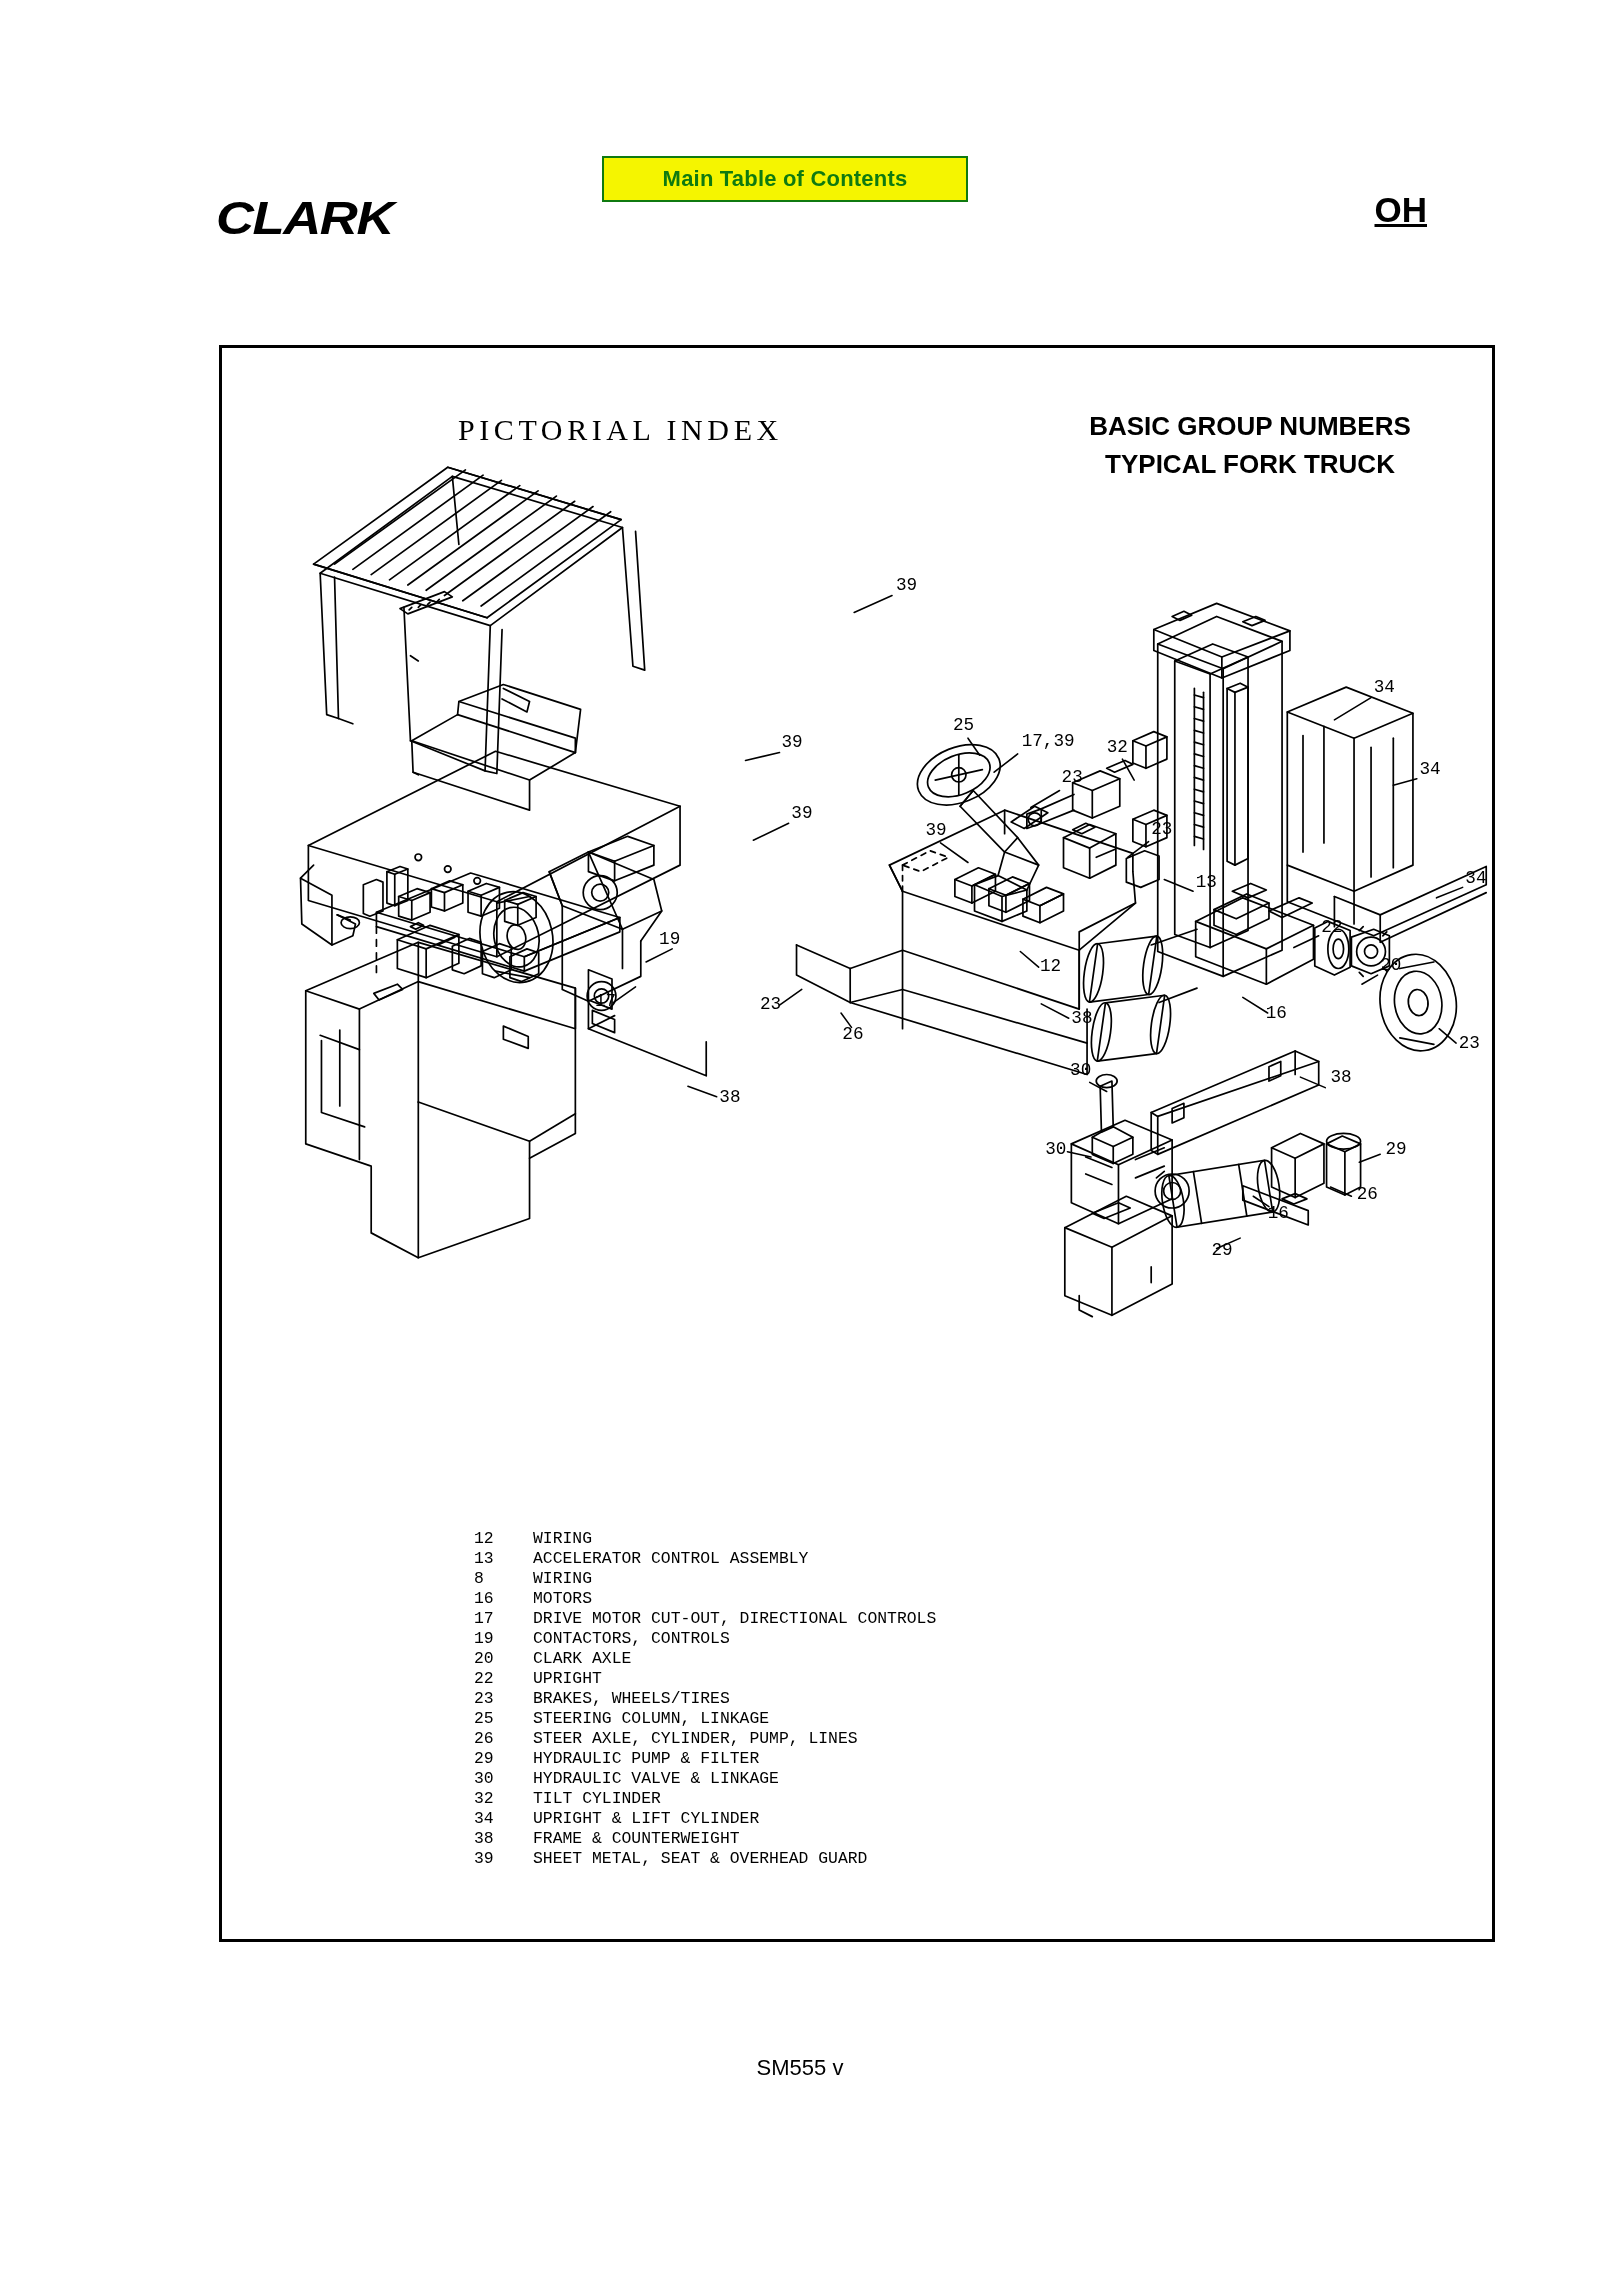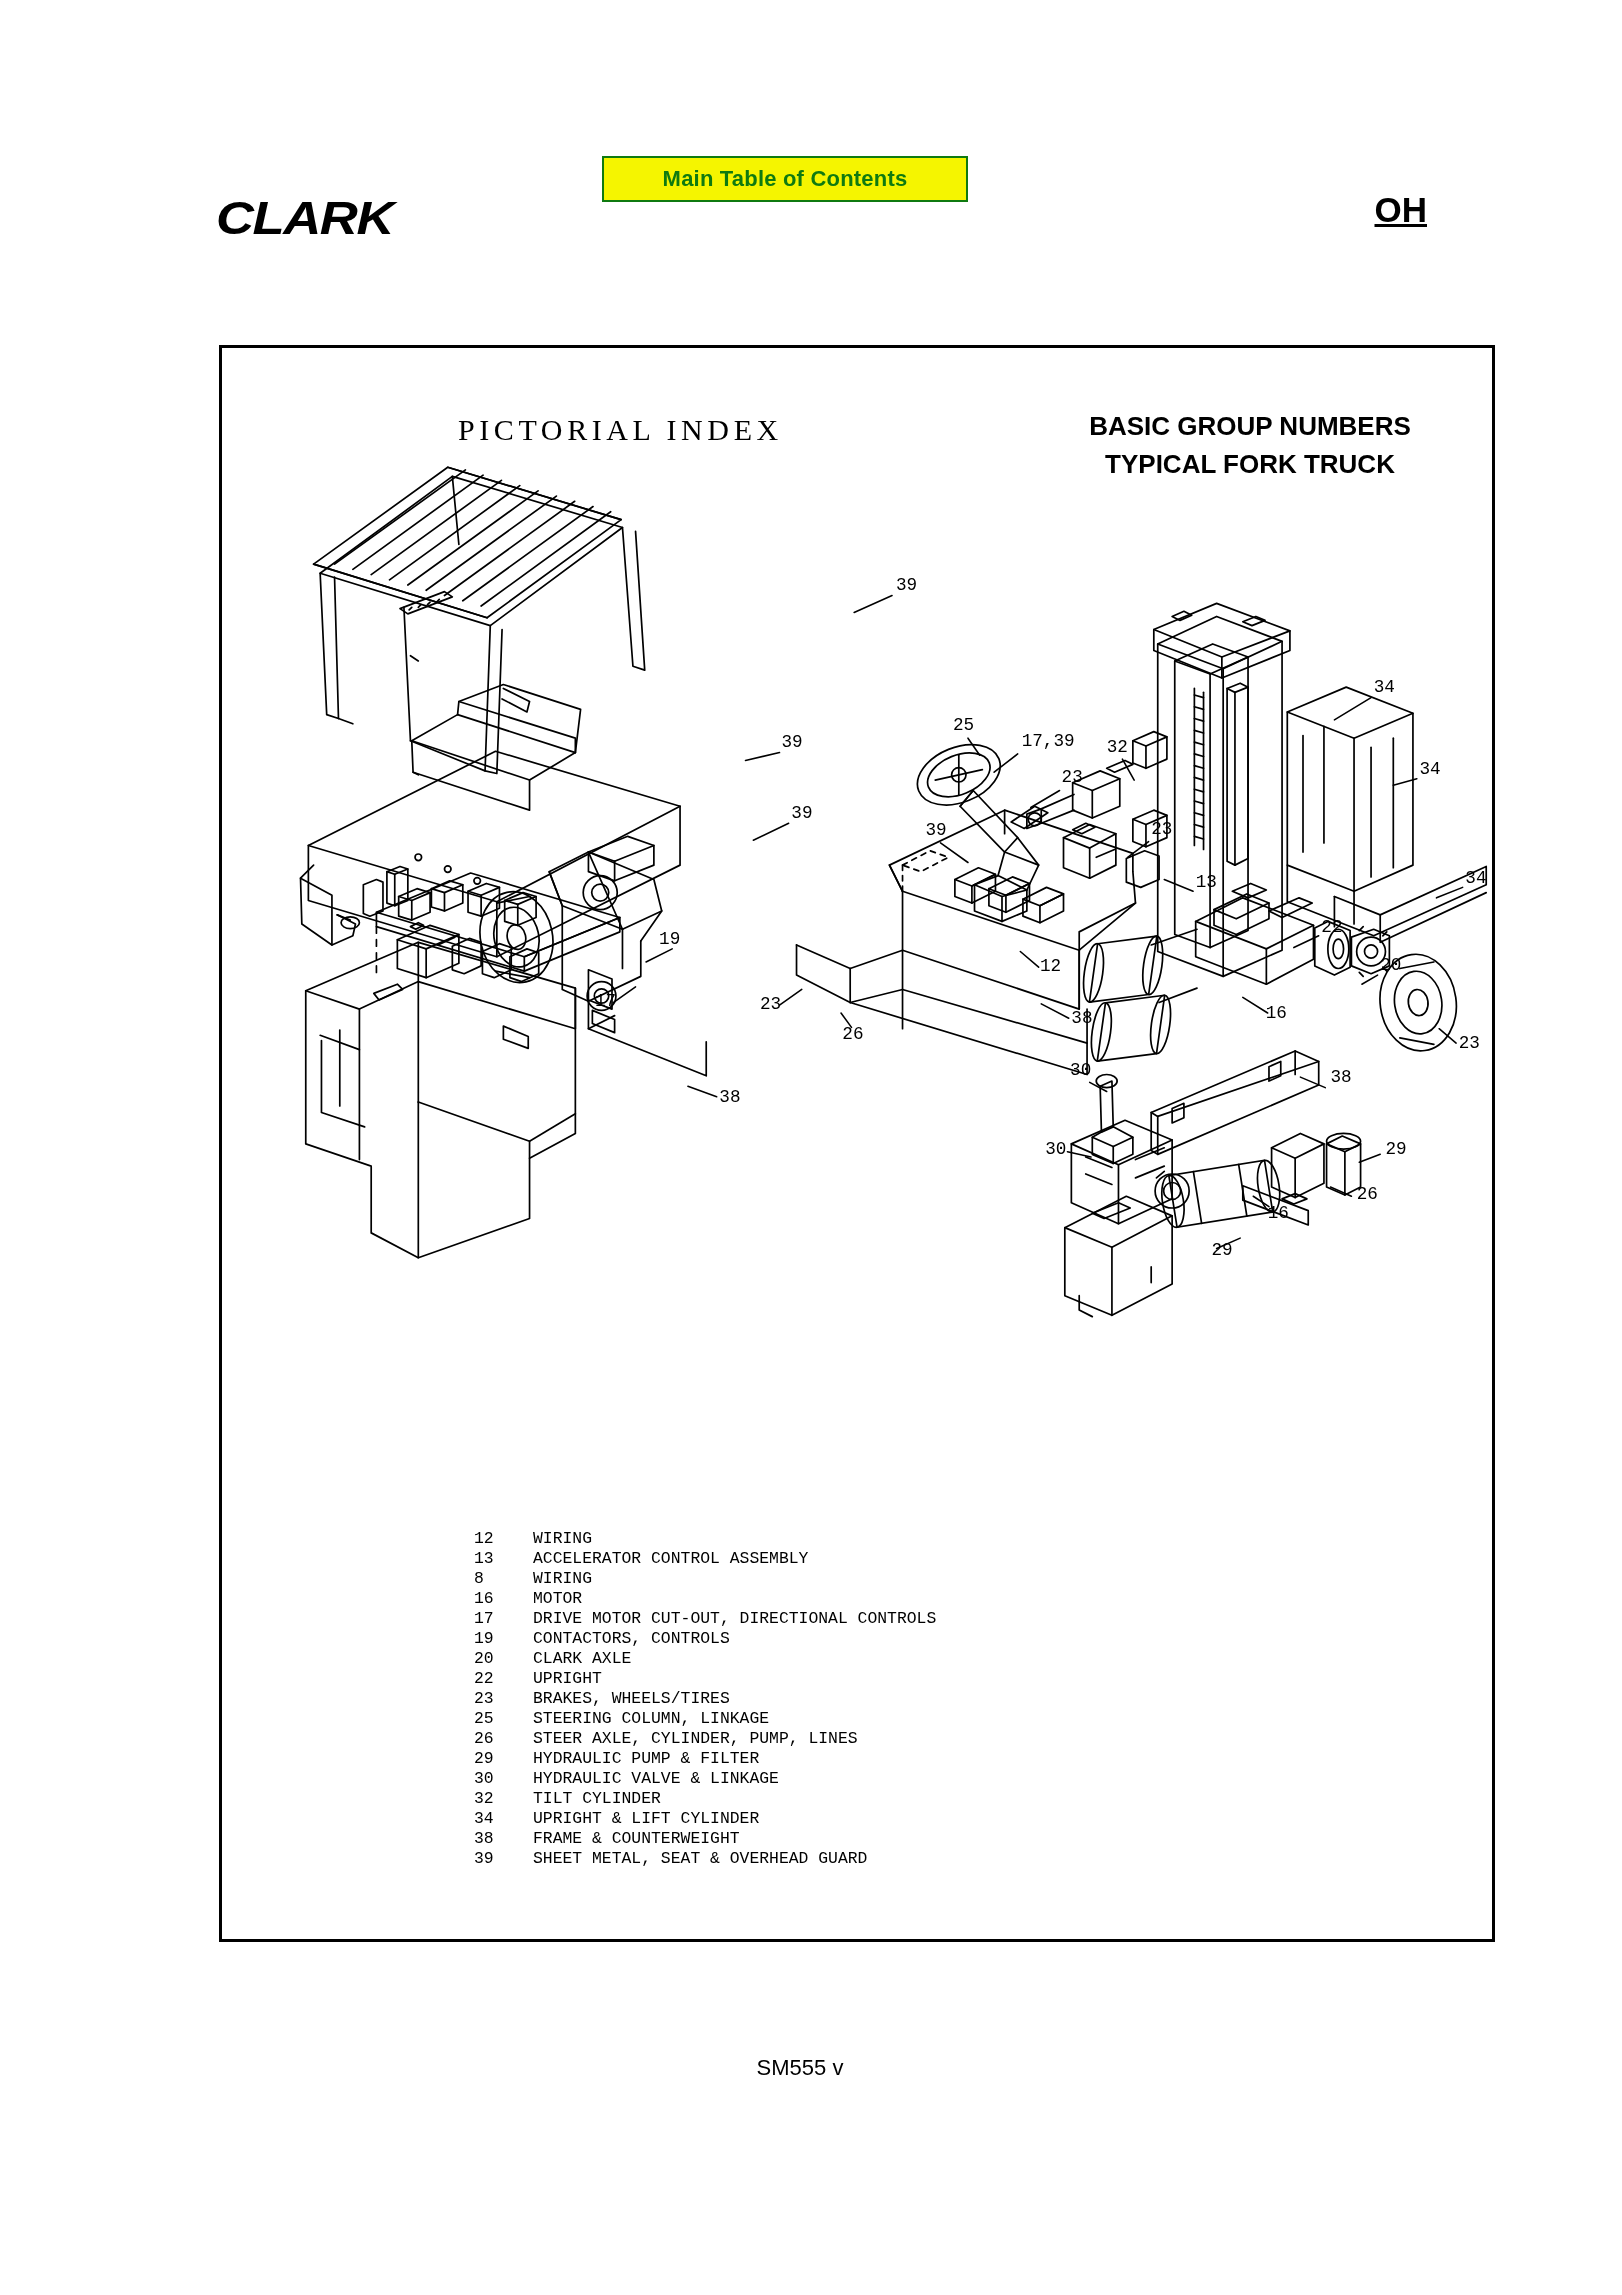--- a/index.html
+++ b/index.html
@@ -591,21 +591,21 @@
     <div class="row">
         <div class="num">13</div>
         <div class="desc">ACCELERATOR CONTROL ASSEMBLY</div>
       </div>
     <div class="row">
         <div class="num">8</div>
         <div class="desc">WIRING</div>
       </div>
     <div class="row">
         <div class="num">16</div>
-        <div class="desc">MOTOR</div>
+        <div class="desc">MOTORS</div>
       </div>
     <div class="row">
         <div class="num">17</div>
         <div class="desc">DRIVE MOTOR CUT-OUT, DIRECTIONAL CONTROLS</div>
       </div>
     <div class="row">
         <div class="num">19</div>
         <div class="desc">CONTACTORS, CONTROLS</div>
       </div>
     <div class="row">

